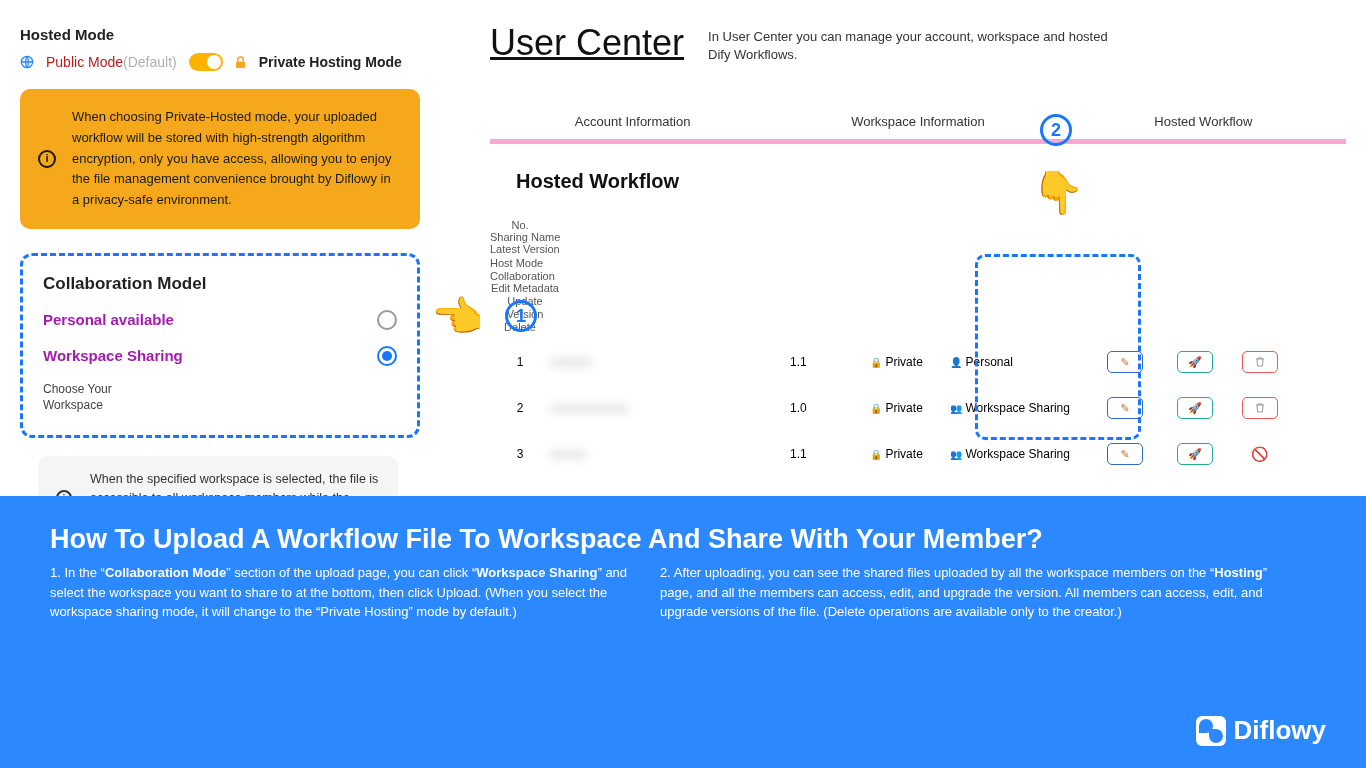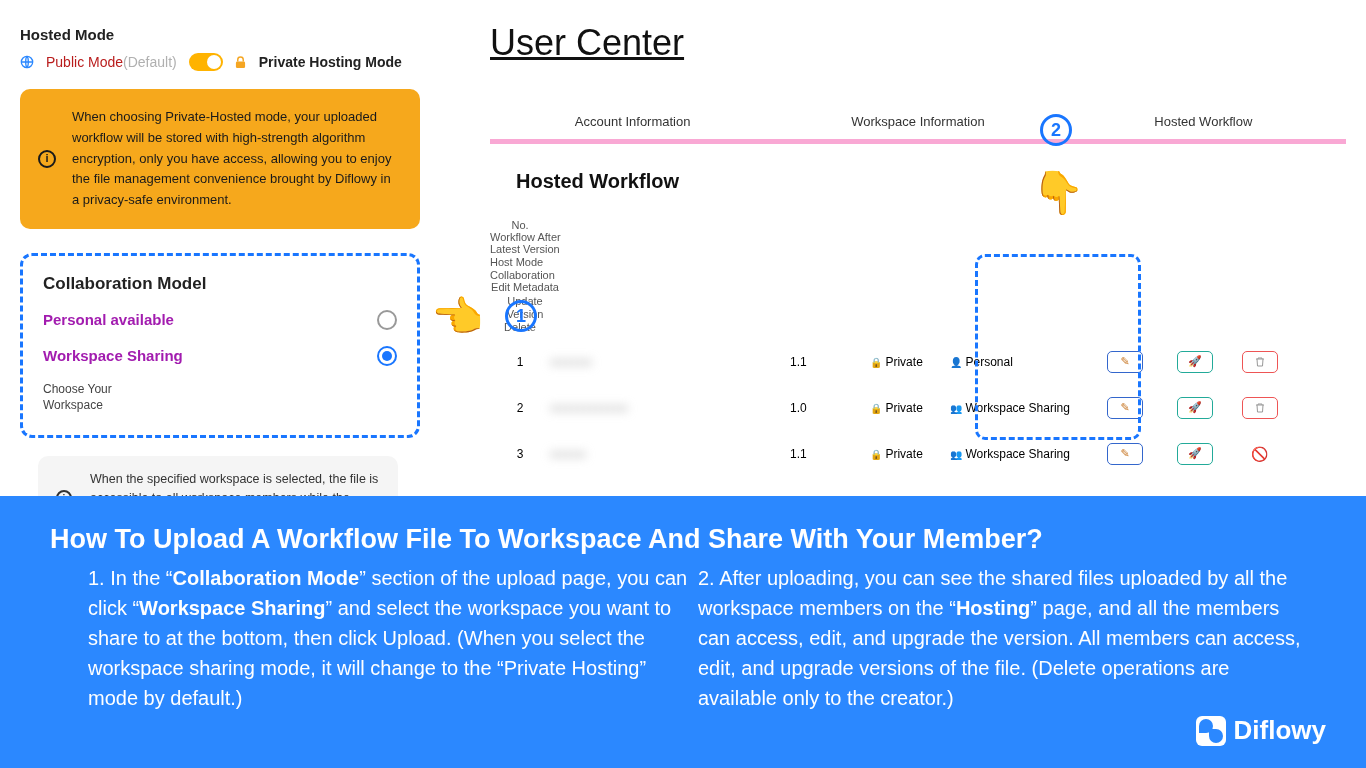--- a/index.html
+++ b/index.html
@@ -72,21 +72,21 @@
   .hand { position: absolute; font-size: 42px; }
   .hand1 { left: 432px; top: 292px; transform: scaleX(-1) rotate(-90deg); }
   .hand2 { left: 1032px; top: 168px; }
   .circled { position: absolute; width: 32px; height: 32px; border: 3px solid #1976ff; border-radius: 50%; color: #1976ff; font-weight: 700; font-size: 18px; display: flex; align-items: center; justify-content: center; }
   .circ1 { left: 505px; top: 300px; }
   .circ2 { left: 1040px; top: 114px; }
   
   
   .banner { position: absolute; left: 0; bottom: 0; width: 1366px; height: 272px; background: #2b88ff; color: #fff; padding: 28px 50px 20px 50px; }
   .banner-title { font-size: 27px; font-weight: 700; margin-bottom: 8px; }
-  .banner-cols { display: flex; font-size: 20px; line-height: 1.5; margin-left: 38px; }
+  .banner-cols { display: flex; font-size: 13px; line-height: 1.5; }
   .banner-col { flex: 1; max-width: 610px; }
   .banner-col b { font-weight: 700; }
   .logo { position: absolute; right: 40px; bottom: 22px; display: flex; align-items: center; gap: 8px; font-size: 26px; font-weight: 700; color: #fff; }
   .logo-mark { width: 30px; height: 30px; background: #fff; border-radius: 6px; position: relative; }
   .logo-mark::before { content: ""; position: absolute; width: 14px; height: 14px; background: #2b88ff; border-radius: 50% 50% 50% 0; top: 3px; left: 3px; }
   .logo-mark::after { content: ""; position: absolute; width: 14px; height: 14px; background: #2b88ff; border-radius: 0 50% 50% 50%; bottom: 3px; right: 3px; }
 </style>
 </head>
 <body>
 
@@ -134,31 +134,32 @@
 
   <div class="note-box">
     <span class="info-i">i</span>
     <span>When the specified workspace is selected, the file is accessible to all workspace members while the hosted mode defaults to Private-Hosting mode</span>
   </div>
 </div>
 
 <div class="right-panel">
   <div class="uc-head">
     <div class="uc-title">User Center</div>
+    <div class="uc-desc">In User Center you can manage your account, workspace and hosted Dify Workflows.</div>
   </div>
   <div class="tabs">
     <div class="tab">Account Information</div>
     <div class="tab">Workspace Information</div>
     <div class="tab">Hosted Workflow</div>
   </div>
   <div class="hosted-title">Hosted Workflow</div>
   <div class="wf-table">
     <div class="wf-head">
       <div class="col-no">No.</div>
-      <div class="col-name">Workflow After</div>
+      <div class="col-name">Sharing Name</div>
       <div class="col-ver">Latest Version</div>
       <div class="col-mode">Host Mode</div>
       <div class="col-collab">Collaboration</div>
       <div class="col-edit">Edit Metadata</div>
       <div class="col-upd">Update Version</div>
       <div class="col-del">Delete</div>
     </div>
     <div id="rows">
         <div class="wf-row">
           <div class="col-no">1</div>

